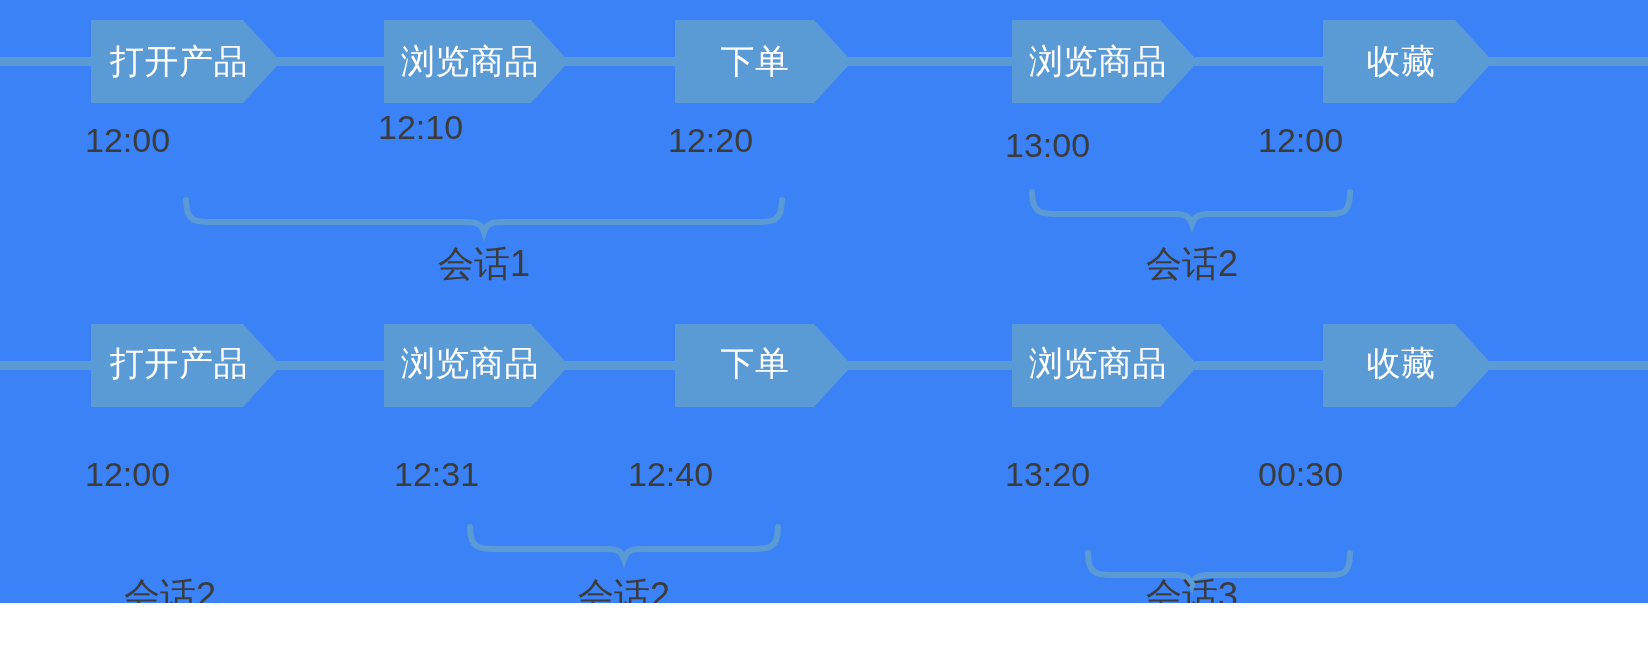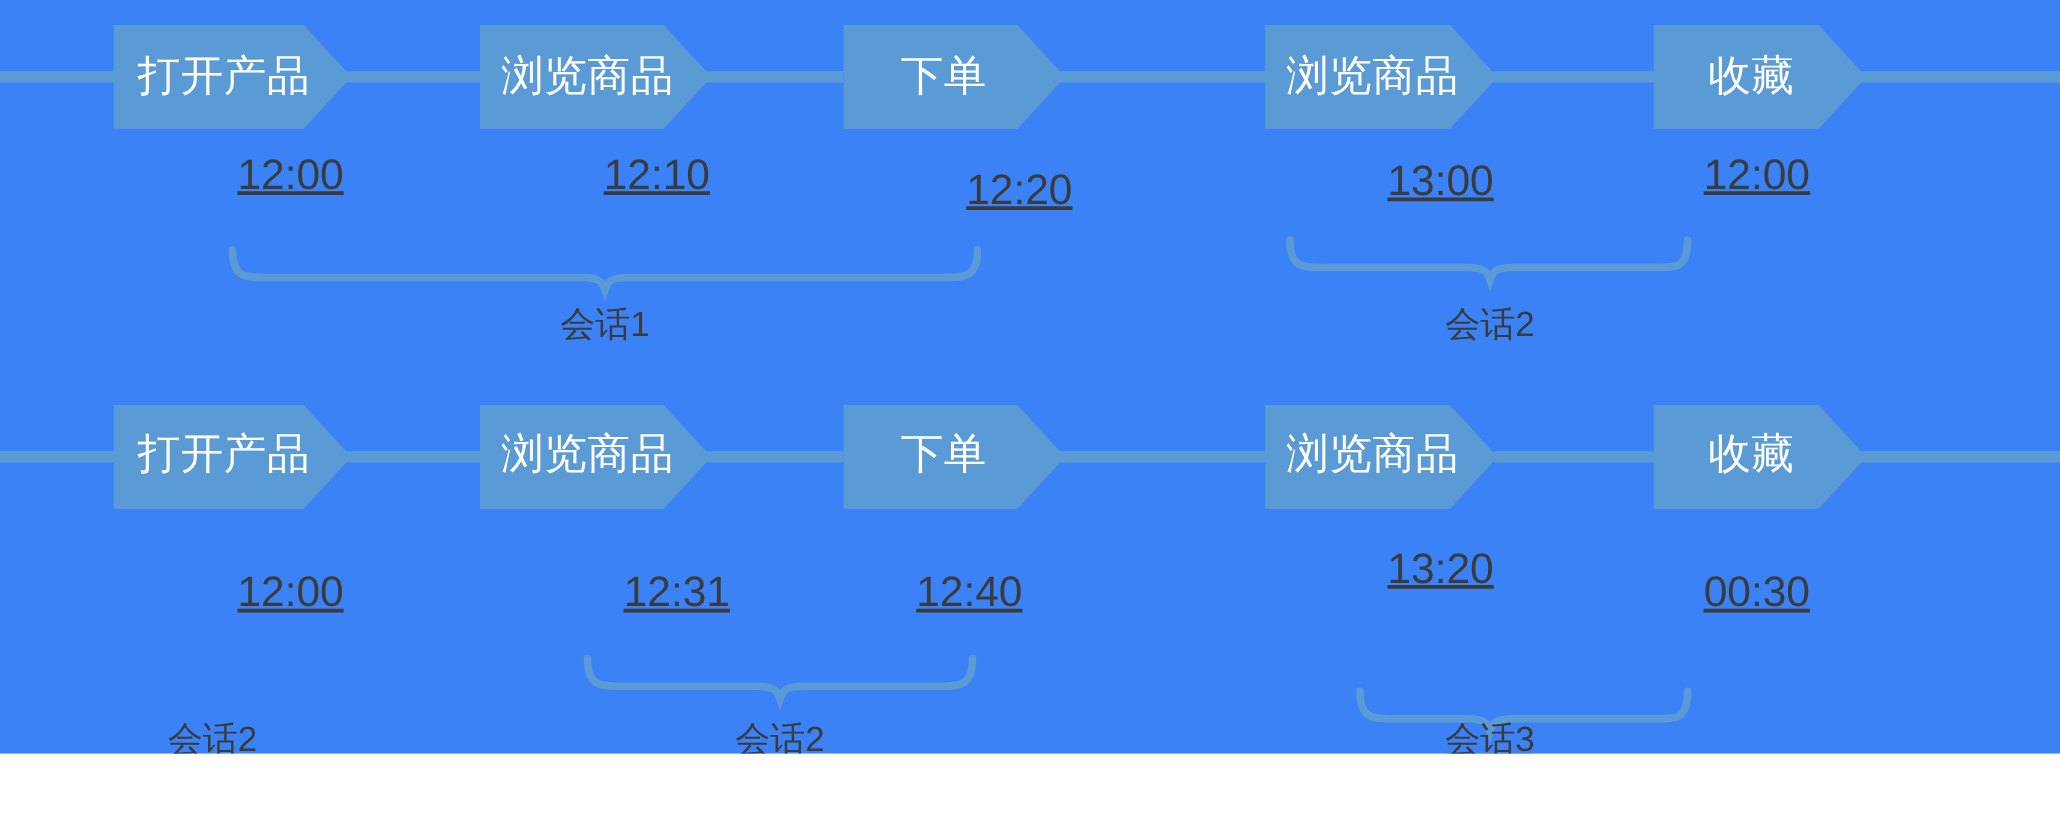--- a/index.html
+++ b/index.html
@@ -38,28 +38,27 @@
   }
   .row-sans .chev-label {
     font-family: "Liberation Sans", sans-serif;
   }
   .time-label {
     position: absolute;
     color: #3b3b3b;
     font-size: 34px;
     line-height: 1;
     white-space: nowrap;
-    text-align: right;
+    text-align: left;
     font-family: "Liberation Sans", sans-serif;
-    text-decoration: underline;
   }
   .session-label {
     position: absolute;
     color: #3b3b3b;
-    font-size: 28px;
+    font-size: 36px;
     line-height: 1;
     white-space: nowrap;
     text-align: center;
     font-family: "Liberation Sans", sans-serif;
   }
 </style>
 </head>
 <body>
 
 <div id="stage">
@@ -109,42 +108,42 @@
   </svg>
 
   <div class="row-sans">
     <div class="chev-label" style="left:91px;  top:44px; width:176px;">打开产品</div>
     <div class="chev-label" style="left:384px; top:44px; width:172px;">浏览商品</div>
     <div class="chev-label" style="left:675px; top:44px; width:160px;">下单</div>
     <div class="chev-label" style="left:1012px;top:44px; width:172px;">浏览商品</div>
     <div class="chev-label" style="left:1323px;top:44px; width:156px;">收藏</div>
 
     <div class="time-label" style="left:85px;  top:123px; width:190px;">12:00</div>
-    <div class="time-label" style="left:378px; top:123px; width:190px;">12:10</div>
-    <div class="time-label" style="left:668px; top:123px; width:190px;margin-top:12px;">12:20</div>
+    <div class="time-label" style="left:378px; top:110px; width:190px;">12:10</div>
+    <div class="time-label" style="left:668px; top:123px; width:190px;">12:20</div>
     <div class="time-label" style="left:1005px;top:128px; width:190px;">13:00</div>
     <div class="time-label" style="left:1258px;top:123px; width:190px;">12:00</div>
 
     <div class="session-label" style="left:384px; top:246px; width:200px;">会话1</div>
     <div class="session-label" style="left:1092px;top:246px; width:200px;">会话2</div>
   </div>
 
   <div class="row-serif">
     <div class="chev-label" style="left:91px;  top:347px; width:176px;">打开产品</div>
     <div class="chev-label" style="left:384px; top:347px; width:172px;">浏览商品</div>
     <div class="chev-label" style="left:675px; top:347px; width:160px;">下单</div>
     <div class="chev-label" style="left:1012px;top:347px; width:172px;">浏览商品</div>
     <div class="chev-label" style="left:1323px;top:347px; width:156px;">收藏</div>
   </div>
 
   <div class="row-sans">
     <div class="time-label" style="left:85px;  top:457px; width:190px;">12:00</div>
     <div class="time-label" style="left:394px; top:457px; width:190px;">12:31</div>
     <div class="time-label" style="left:628px; top:457px; width:190px;">12:40</div>
-    <div class="time-label" style="left:1005px;top:438px; width:190px;">13:20</div>
+    <div class="time-label" style="left:1005px;top:457px; width:190px;">13:20</div>
     <div class="time-label" style="left:1258px;top:457px; width:190px;">00:30</div>
 
     <div class="session-label" style="left:70px;  top:578px; width:200px;">会话2</div>
     <div class="session-label" style="left:524px; top:578px; width:200px;">会话2</div>
     <div class="session-label" style="left:1092px;top:578px; width:200px;text-decoration:underline;">会话3</div>
   </div>
 
 </div>
 
 </body></html>

